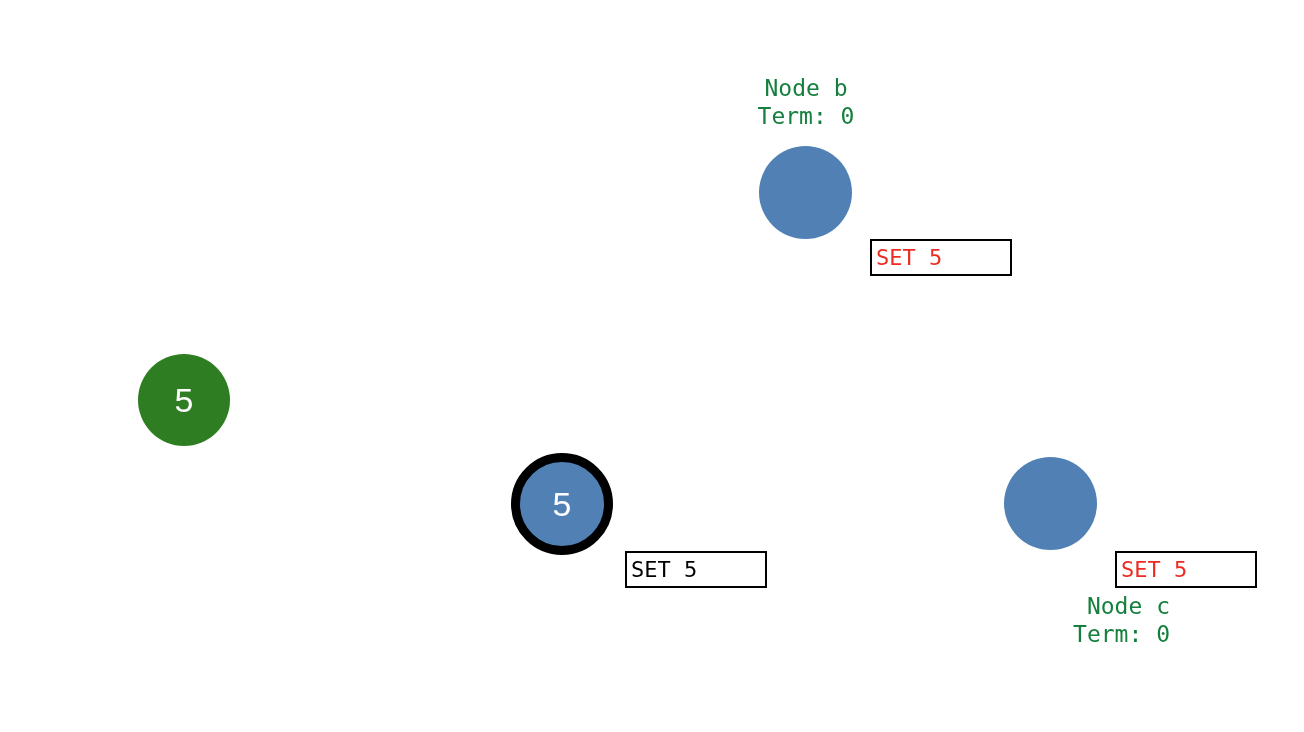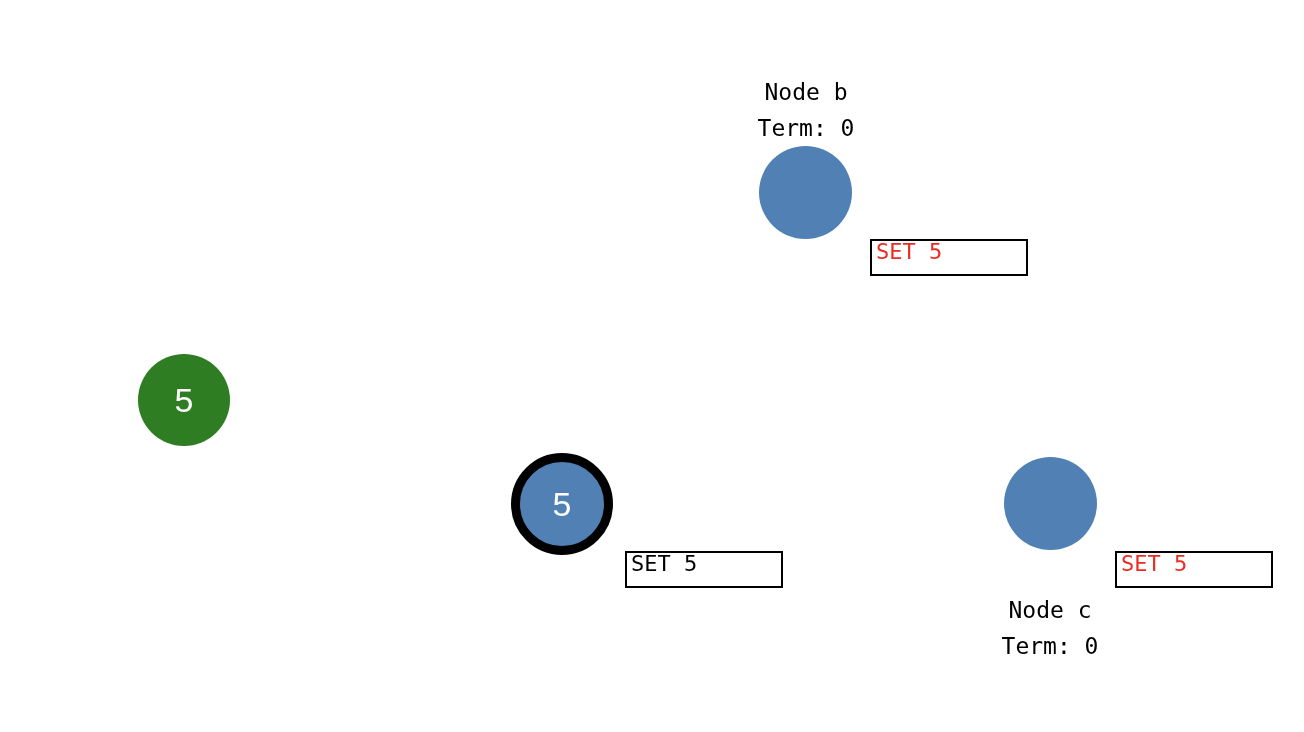--- a/index.html
+++ b/index.html
@@ -66,40 +66,40 @@
     width: 92px;
     height: 92px;
     background: #2f7d22;
   }
 
   
   .node-label {
     position: absolute;
     font-family: "DejaVu Sans Mono", monospace;
     font-size: 23px;
-    line-height: 36px;
-    color: #000000;
+    line-height: 28px;
+    color: #15803d;
     text-align: center;
     white-space: pre;
     user-select: none;
   }
   #node-a-label { left: 442px; top: 592px; width: 240px; }
   #node-b-label { left: 686px; top: 74px;  width: 240px; }
-  #node-c-label { left: 930px; top: 592px; width: 240px; }
+  #node-c-label { left: 930px; top: 592px; width: 240px; text-align: right; }
 
   
   .log-box {
     position: absolute;
     box-sizing: border-box;
-    width: 158px;
+    width: 142px;
     height: 37px;
     border: 2px solid #000000;
     background: #ffffff;
     display: flex;
-    align-items: flex-start;
+    align-items: center;
   }
   .log-box-text {
     font-family: "DejaVu Sans Mono", monospace;
     font-size: 22px;
     line-height: 22px;
     padding-left: 4px;
     white-space: pre;
     user-select: none;
   }
   .log-committed { color: #000000; }

